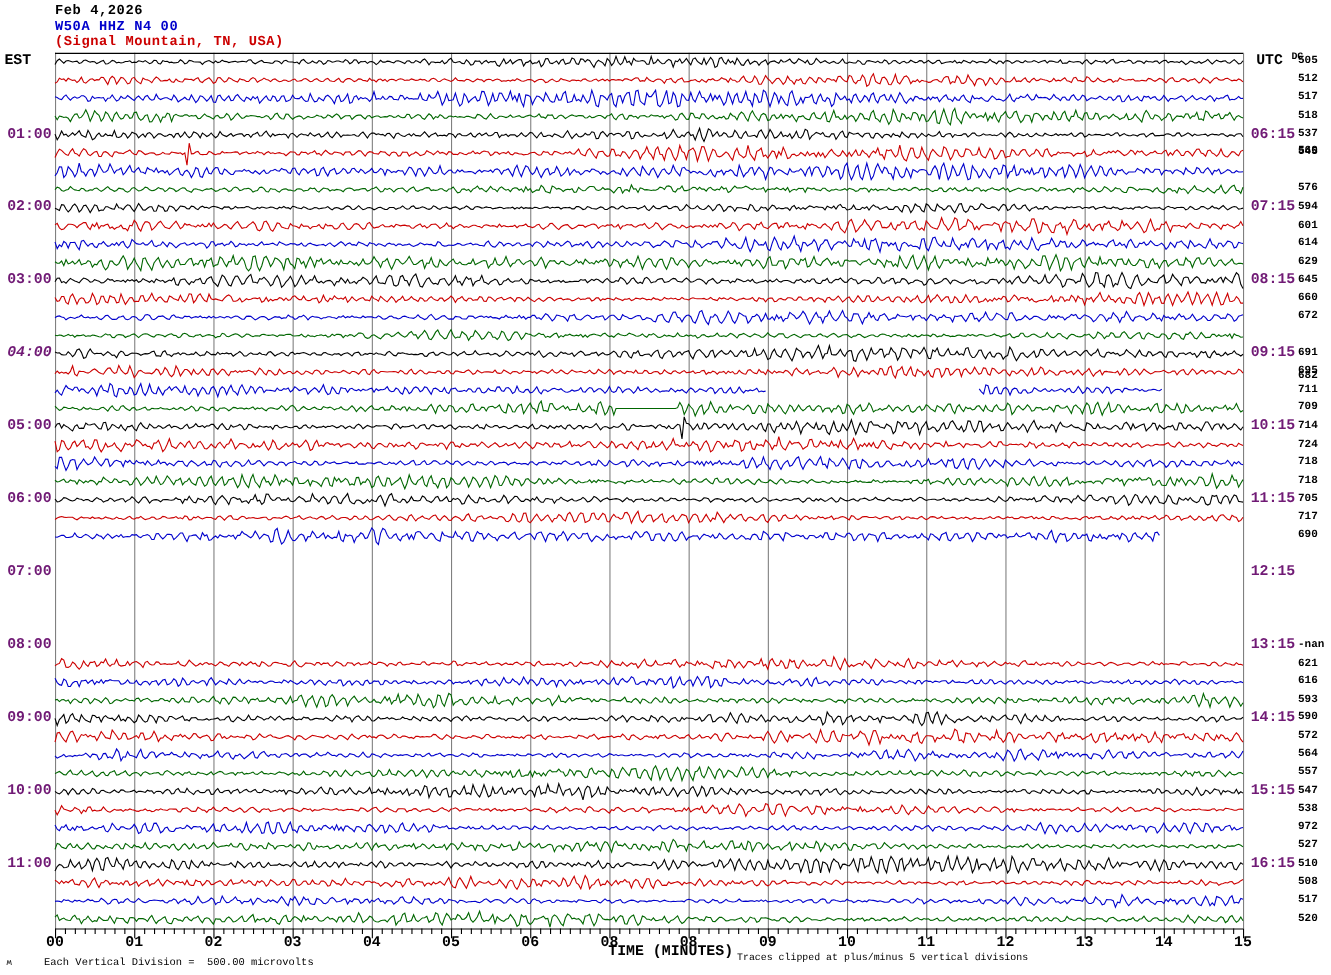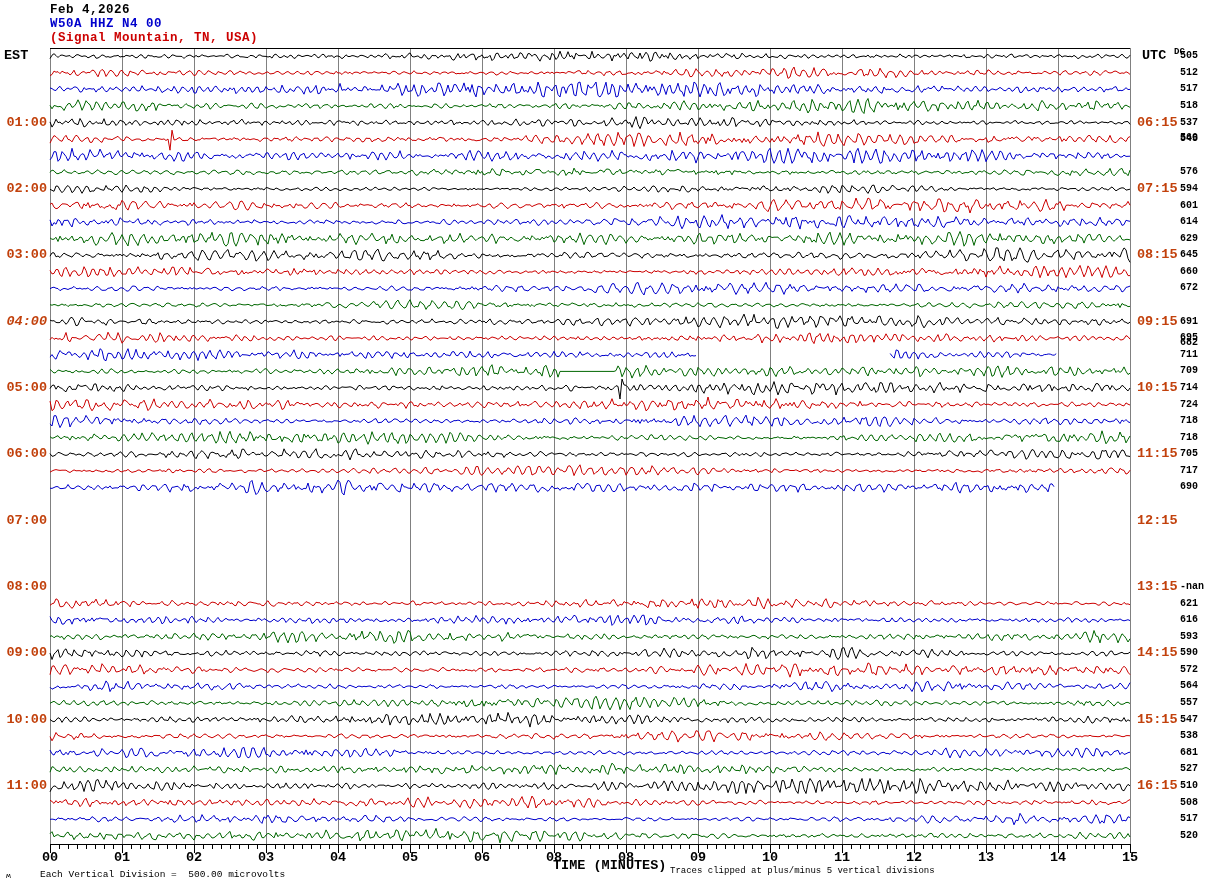--- a/index.html
+++ b/index.html
@@ -7,21 +7,21 @@
     width:1210px;height:886px;position:relative;overflow:hidden;
     font-family:"Liberation Mono","DejaVu Sans Mono",monospace;
     -webkit-font-smoothing:none;
   }
   .abs{position:absolute;white-space:pre;}
   .title-line{left:50px;font-weight:bold;font-size:12.5px;line-height:14px;letter-spacing:0.5px;}
   .t-date{top:3px;color:#000000;}
   .t-station{top:17px;color:#0000cc;}
   .t-loc{top:31px;color:#cc0000;}
   .axis-hdr{font-weight:bold;font-size:13.5px;color:#000;}
-  .hour-label{font-weight:bold;font-size:13.5px;color:#c2410c;}
+  .hour-label{font-weight:bold;font-size:13.5px;color:#701a75;}
   .hour-left{left:0;width:47px;text-align:right;}
   .hour-right{left:1137px;width:50px;text-align:left;}
   .dc-label{left:1180px;width:30px;font-size:10px;font-weight:600;color:#000;text-align:left;}
   .dc-hdr{left:1174px;top:47px;font-size:9px;font-weight:bold;color:#000;}
   .xtick{font-weight:bold;font-size:13.5px;color:#000;width:30px;text-align:center;top:850px;}
   .xtitle{left:553px;top:858px;font-weight:bold;font-size:13.5px;color:#000;}
   .footer-note{font-weight:normal;color:#000;}
   .fl{left:40px;top:869px;font-size:9.5px;}
   .fr{left:670px;top:866px;font-size:9px;}
   .wm{left:6px;top:871px;font-size:8px;color:#000;}
@@ -279,21 +279,21 @@
     <div class="abs dc-label" style="top: 580.958px;">-nan</div>
     <div class="abs dc-label" style="top: 597.542px;">621</div>
     <div class="abs dc-label" style="top: 614.125px;">616</div>
     <div class="abs dc-label" style="top: 630.708px;">593</div>
     <div class="abs dc-label" style="top: 647.292px;">590</div>
     <div class="abs dc-label" style="top: 663.875px;">572</div>
     <div class="abs dc-label" style="top: 680.458px;">564</div>
     <div class="abs dc-label" style="top: 697.042px;">557</div>
     <div class="abs dc-label" style="top: 713.625px;">547</div>
     <div class="abs dc-label" style="top: 730.208px;">538</div>
-    <div class="abs dc-label" style="top: 746.792px;">681</div>
+    <div class="abs dc-label" style="top: 746.792px;">972</div>
     <div class="abs dc-label" style="top: 763.375px;">527</div>
     <div class="abs dc-label" style="top: 779.958px;">510</div>
     <div class="abs dc-label" style="top: 796.542px;">508</div>
     <div class="abs dc-label" style="top: 813.125px;">517</div>
     <div class="abs dc-label" style="top: 829.708px;">520</div>
   </div>
 <div id="xticks">
     <div class="abs xtick" style="left: 35px;">00</div>
     <div class="abs xtick" style="left: 107px;">01</div>
     <div class="abs xtick" style="left: 179px;">02</div>

